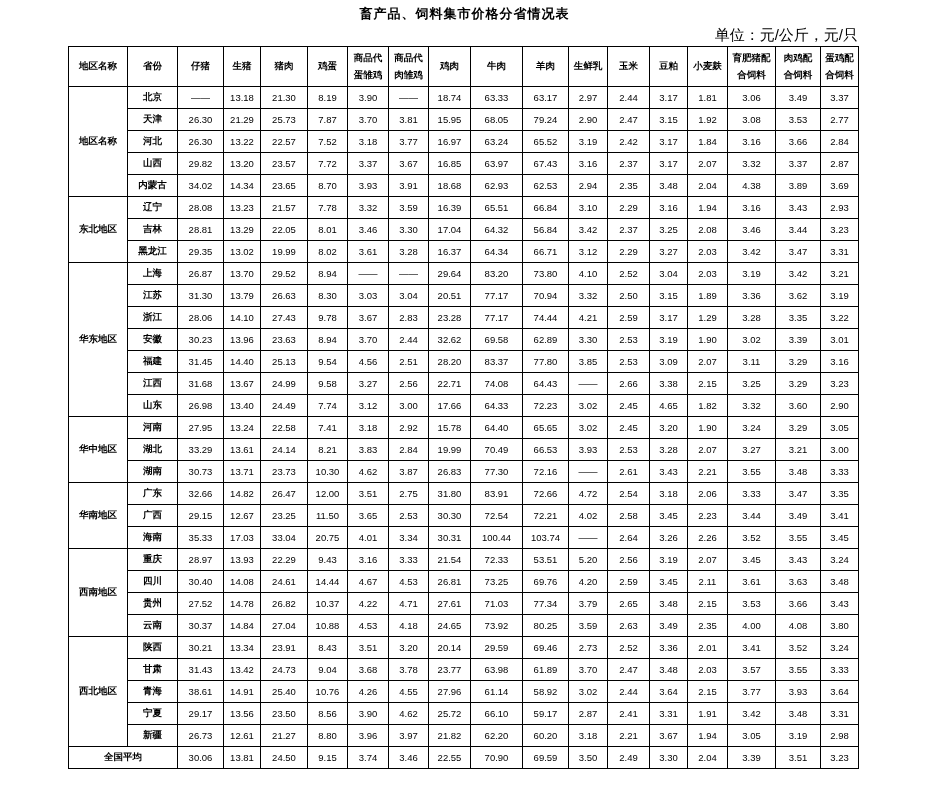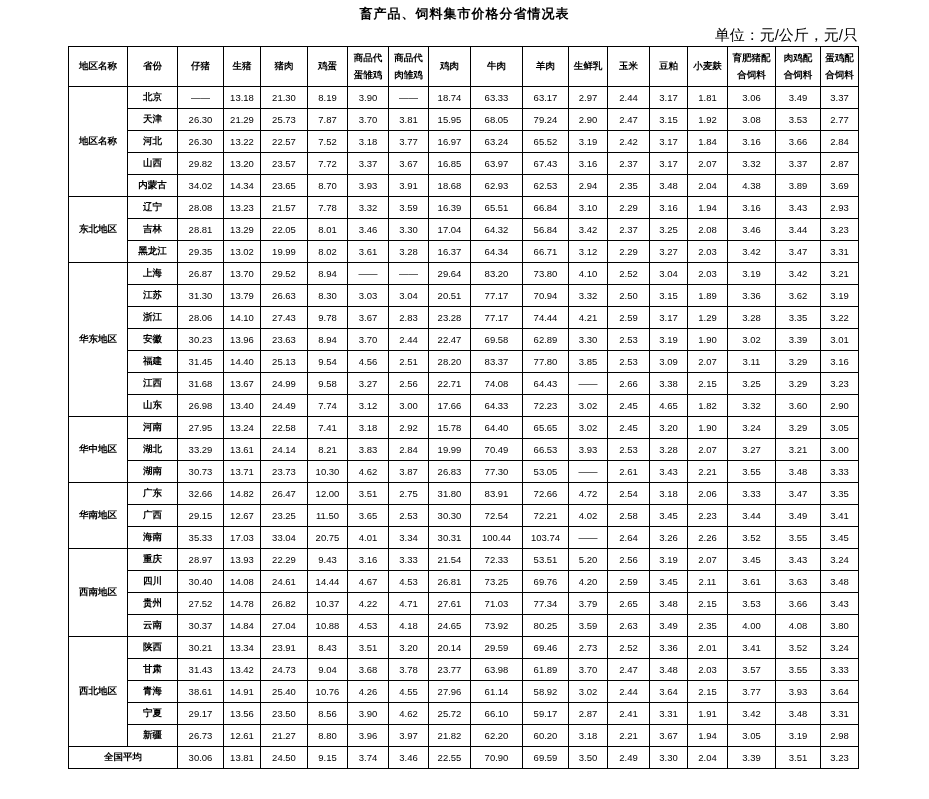--- a/index.html
+++ b/index.html
@@ -300,21 +300,21 @@
           <td>3.22</td>
         </tr>
         <tr>
           <td class="province-cell">安徽</td>
           <td>30.23</td>
           <td>13.96</td>
           <td>23.63</td>
           <td>8.94</td>
           <td>3.70</td>
           <td>2.44</td>
-          <td>22.47</td>
+          <td>32.62</td>
           <td>69.58</td>
           <td>62.89</td>
           <td>3.30</td>
           <td>2.53</td>
           <td>3.19</td>
           <td>1.90</td>
           <td>3.02</td>
           <td>3.39</td>
           <td>3.01</td>
         </tr>
@@ -417,21 +417,21 @@
         <tr>
           <td class="province-cell">湖南</td>
           <td>30.73</td>
           <td>13.71</td>
           <td>23.73</td>
           <td>10.30</td>
           <td>4.62</td>
           <td>3.87</td>
           <td>26.83</td>
           <td>77.30</td>
-          <td>53.05</td>
+          <td>72.16</td>
           <td>——</td>
           <td>2.61</td>
           <td>3.43</td>
           <td>2.21</td>
           <td>3.55</td>
           <td>3.48</td>
           <td>3.33</td>
         </tr>
         <tr>
           <td class="region-cell" rowspan="3">华南地区</td>

